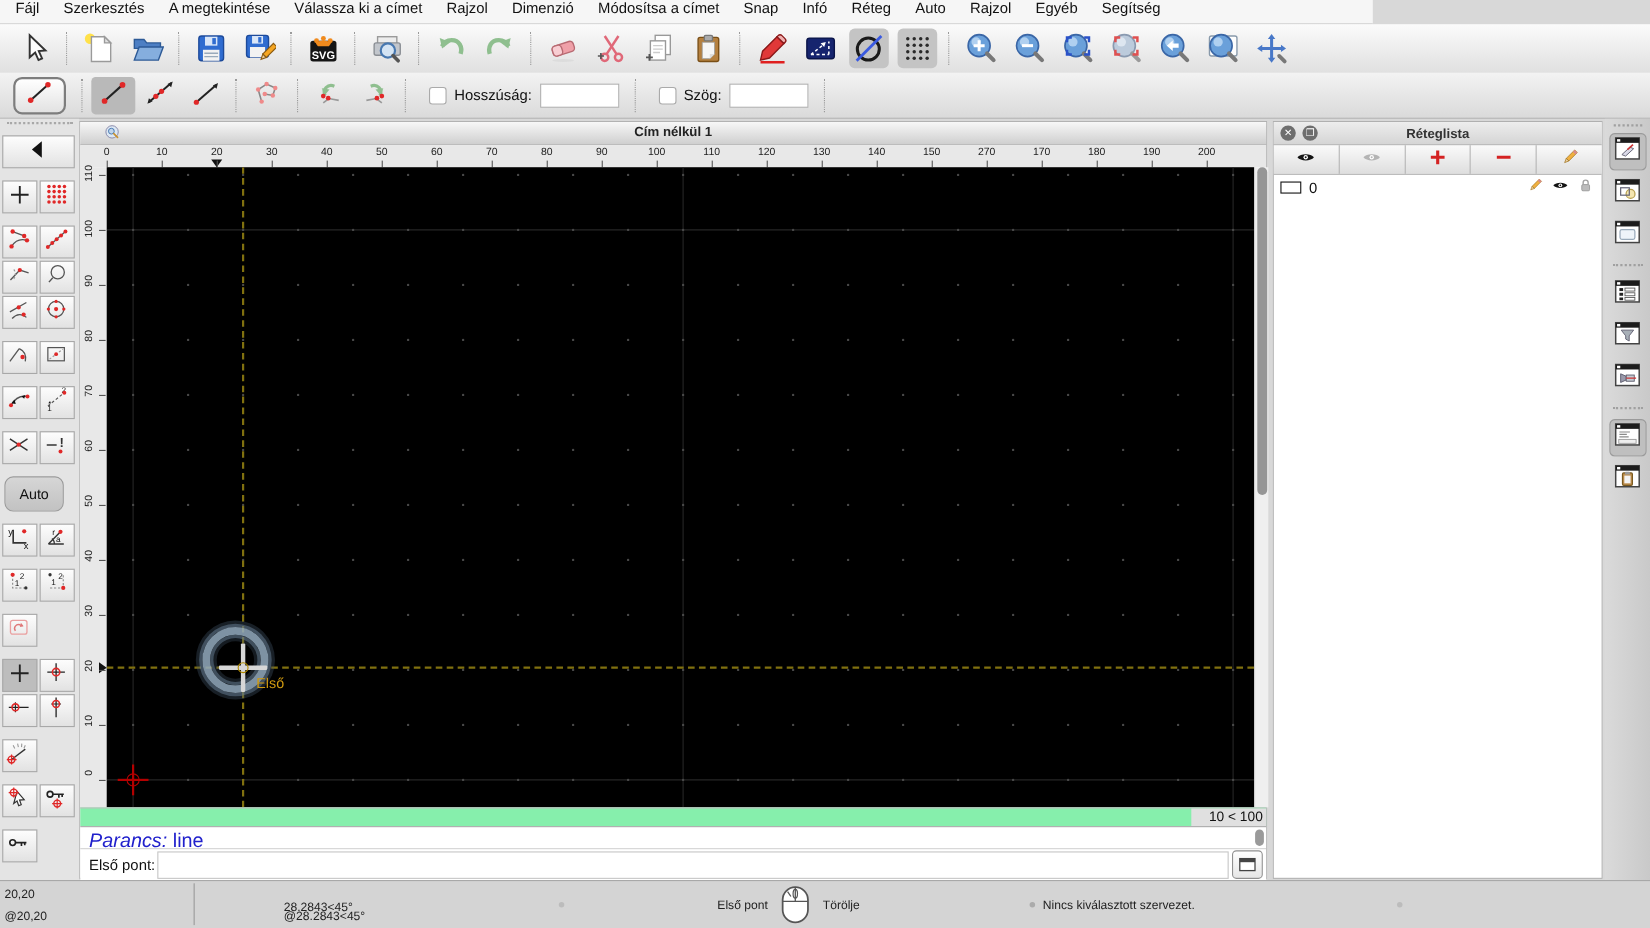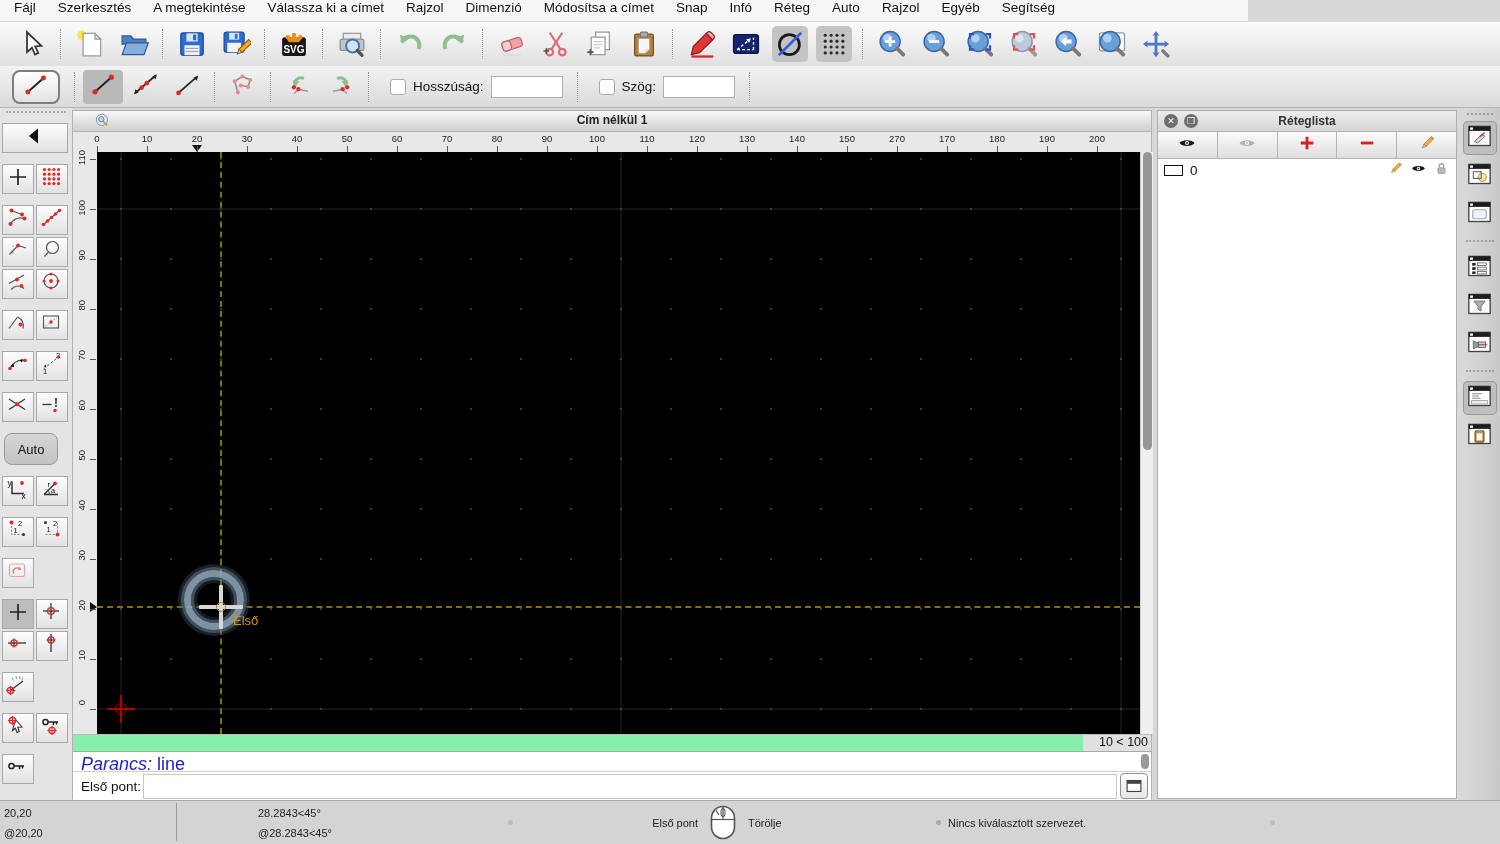--- a/index.html
+++ b/index.html
@@ -1285,21 +1285,21 @@
           <rect x="10" y="7.8" width="4" height="2.4" rx=".8" fill="#9a9a9a"></rect>
           <rect x="9.5" y="11" width="5" height="6.2" fill="#f4f4f4"></rect>
         </svg></span>
     </div>
   </div>
 
 <div class="statusbar">
   <span class="sb" style="left:4px;top:6px">20,20</span>
   <span class="sb" style="left:4px;top:26px">@20,20</span>
   <div class="sb-sep"></div>
-  <span class="sb" style="left:258px;top:6px">28.2843&lt;45°</span>
+  <span class="sb" style="left:258px;top:18px">28.2843&lt;45°</span>
   <span class="sb" style="left:258px;top:26px">@28.2843&lt;45°</span>
   <span class="sb-dot" style="left:508px"></span>
   <span class="sb" style="left:600px;top:16px;width:98px;text-align:right">Első pont</span>
   <span class="mouse-icon">
     <svg viewBox="0 0 26 35">
         <rect x="1.5" y="1.5" width="23" height="32" rx="11.5" fill="#fff" stroke="#555" stroke-width="1.6"></rect>
         <line x1="1.5" y1="14.5" x2="24.5" y2="14.5" stroke="#555" stroke-width="1.2"></line>
         <line x1="13" y1="1.5" x2="13" y2="14.5" stroke="#555" stroke-width="1.2"></line>
         <ellipse cx="13" cy="7.5" rx="2" ry="4" fill="none" stroke="#555" stroke-width="1.1"></ellipse>
         <line x1="6" y1="5.5" x2="9" y2="10" stroke="#555" stroke-width="1.2"></line>

